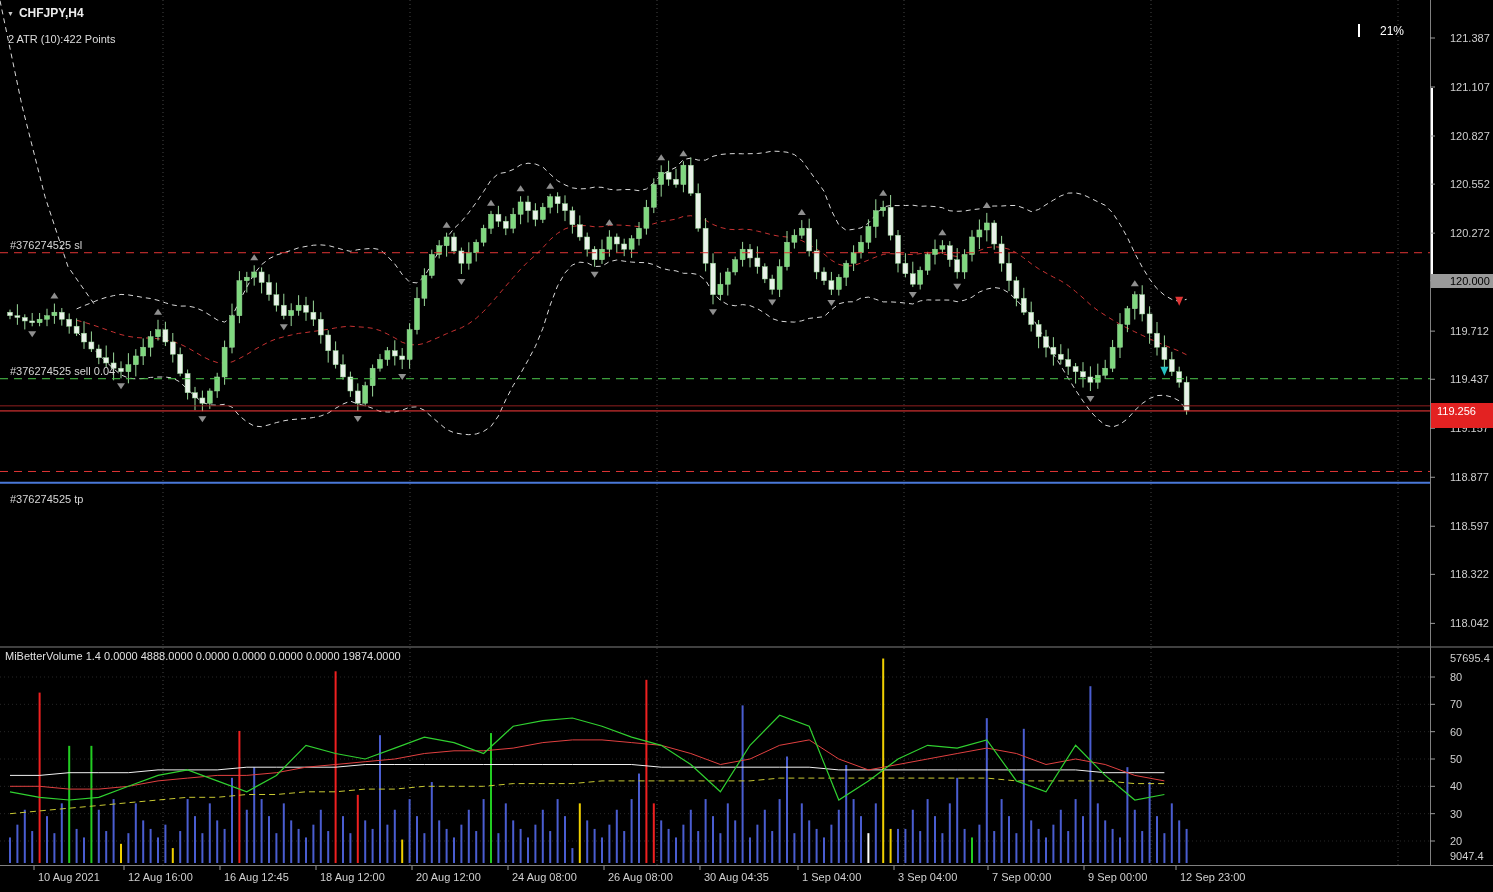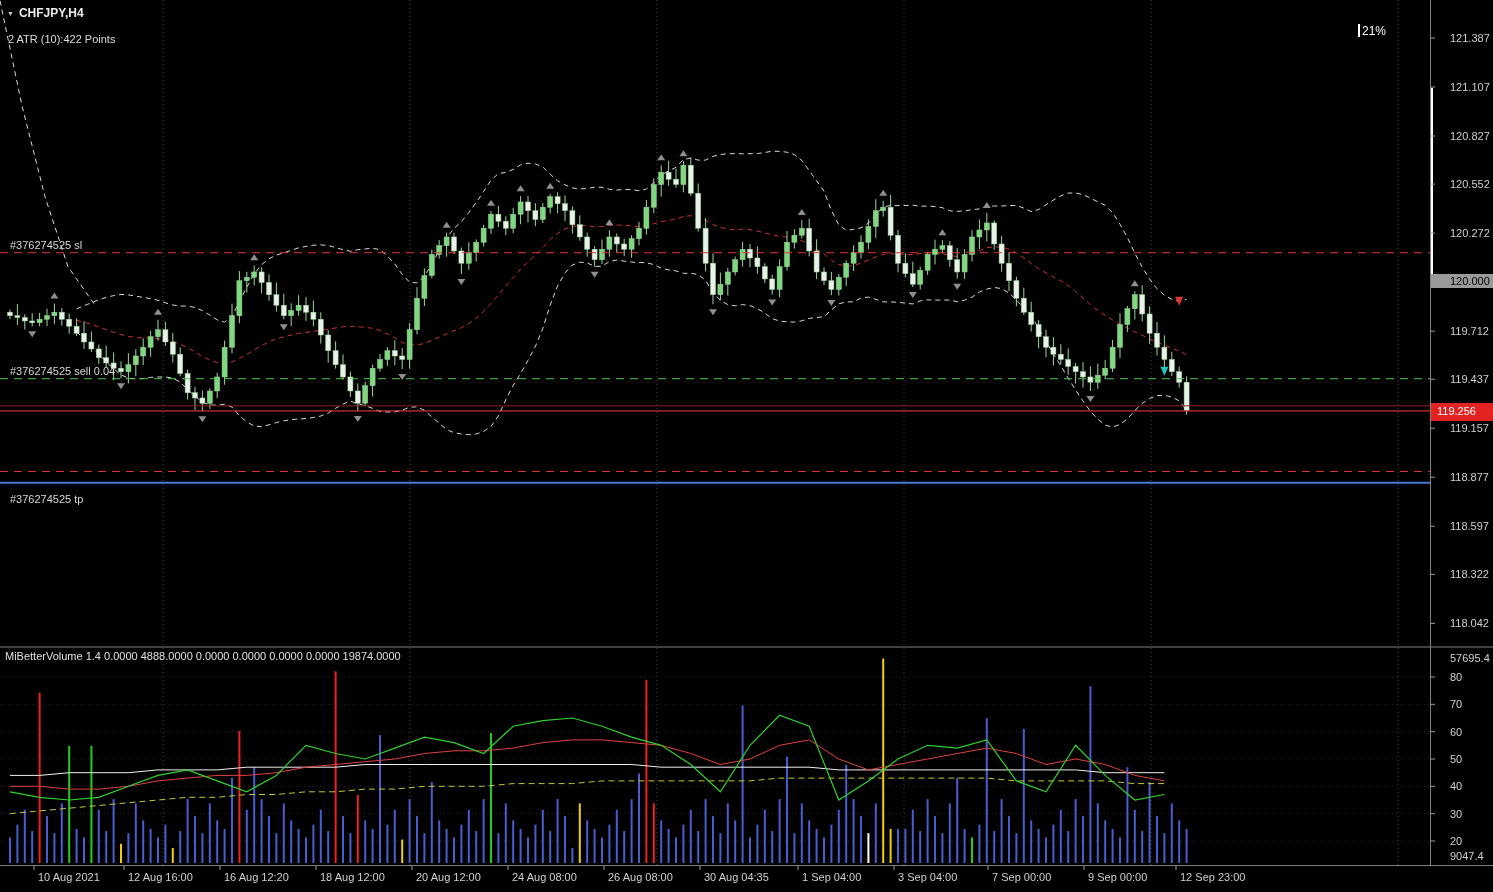--- a/index.html
+++ b/index.html
@@ -3,28 +3,28 @@
 <meta charset="utf-8">
 <style>
   html,body{margin:0;padding:0;background:#000;}
   #root{position:relative;width:1493px;height:892px;background:#000;overflow:hidden;
         font-family:"Liberation Sans",sans-serif;}
   #chart-svg{position:absolute;left:0;top:0;}
   .ovl{position:absolute;color:#dcdcdc;font-size:11px;white-space:nowrap;z-index:5;}
   #symbol{left:7px;top:6px;font-size:12px;font-weight:bold;color:#ececec;display:flex;align-items:center;gap:5px;}
   #symbol .tri{font-size:7px;color:#c8c8c8;line-height:1;}
   #atr{left:8px;top:33px;}
-  #pct{top:24px;left:1358px;display:flex;align-items:flex-start;gap:2px;color:#ffffff;font-size:12px;}
+  #pct{top:24px;left:1358px;display:flex;align-items:flex-start;gap:20px;color:#ffffff;font-size:12px;}
   .pbar{width:2px;height:13px;background:#ffffff;display:inline-block;}
   .olabel{left:10px;color:#d6d6d6;}
   #vol-label{left:5px;top:650px;color:#e0e0e0;}
   #price-axis{position:absolute;left:1431px;top:0;width:62px;height:866px;z-index:6;}
   .axlabel{position:absolute;left:19px;color:#cfcfcf;font-size:11px;line-height:14px;}
   .axlabel.hl{left:0;background:#9a9a9a;color:#000;padding:0 0 0 19px;width:56px;}
-  .axlabel.cur{left:0;background:#e32222;color:#fff;padding:1px 0 3px 6px;width:56px;}
+  .axlabel.cur{left:0;background:#e32222;color:#fff;padding:1px 0 10px 6px;width:56px;}
   #time-axis{position:absolute;left:0;top:866px;width:1493px;height:26px;z-index:6;margin-left:34px;}
   .tlabel{position:absolute;top:5px;color:#cfcfcf;font-size:11px;}
 </style>
 </head>
 <body>
 
 <div id="root">
   <svg id="chart-svg" width="1493" height="892">
       <defs>
         <clipPath id="mainClip">
@@ -669,21 +669,21 @@
       <div class="axlabel" style="top: 724.667px;">60</div>
       <div class="axlabel" style="top: 752px;">50</div>
       <div class="axlabel" style="top: 779.333px;">40</div>
       <div class="axlabel" style="top: 806.667px;">30</div>
       <div class="axlabel" style="top: 834px;">20</div>
       <div class="axlabel" style="top: 849px;">9047.4</div>
     </div>
   <div id="time-axis">
       <div class="tlabel" style="left: 4px;">10 Aug 2021</div>
       <div class="tlabel" style="left: 94px;">12 Aug 16:00</div>
-      <div class="tlabel" style="left: 190px;">16 Aug 12:20</div>
+      <div class="tlabel" style="left: 190px;">16 Aug 12:45</div>
       <div class="tlabel" style="left: 286px;">18 Aug 12:00</div>
       <div class="tlabel" style="left: 382px;">20 Aug 12:00</div>
       <div class="tlabel" style="left: 478px;">24 Aug 08:00</div>
       <div class="tlabel" style="left: 574px;">26 Aug 08:00</div>
       <div class="tlabel" style="left: 670px;">30 Aug 04:35</div>
       <div class="tlabel" style="left: 768px;">1 Sep 04:00</div>
       <div class="tlabel" style="left: 864px;">3 Sep 04:00</div>
       <div class="tlabel" style="left: 958px;">7 Sep 00:00</div>
       <div class="tlabel" style="left: 1054px;">9 Sep 00:00</div>
       <div class="tlabel" style="left: 1146px;">12 Sep 23:00</div>

